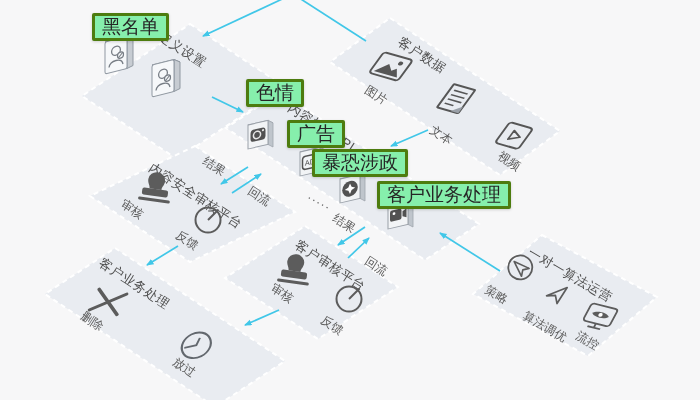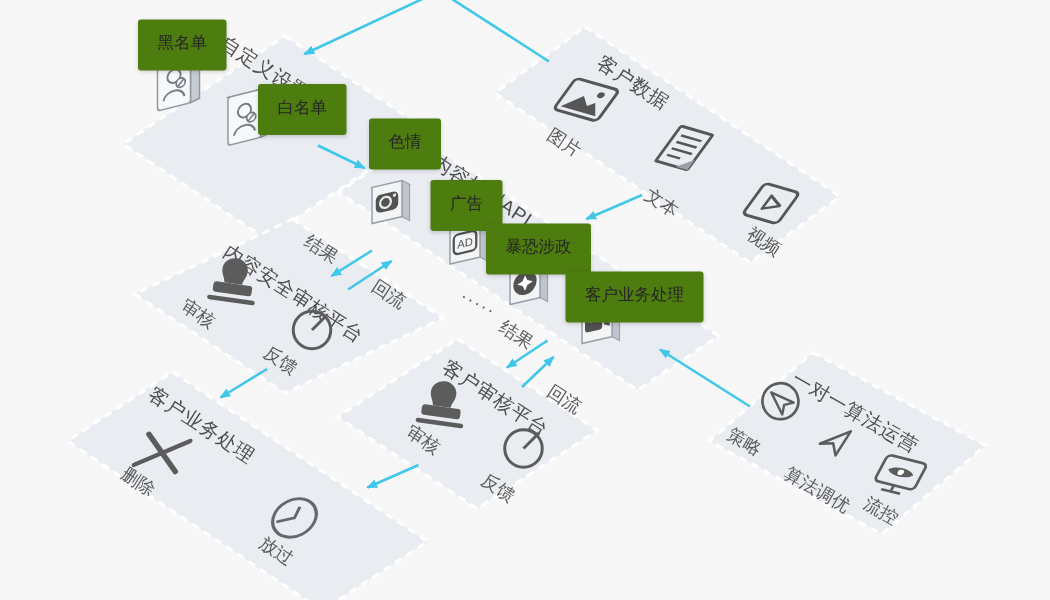--- a/index.html
+++ b/index.html
@@ -1,20 +1,20 @@
 <!DOCTYPE html>
 <html><head>
 <meta charset="utf-8">
 <style>
   html,body{margin:0;padding:0;background:#f7f7f8;}
   .stage{position:relative;width:700px;height:400px;background:#f7f7f8;overflow:hidden;
          font-family:"Liberation Sans", sans-serif;}
   .stage svg{position:absolute;left:0;top:0;}
-  .tag{position:absolute;background:#4d7c0f;border:6px solid #4d7c0f;border-radius:2px;
-       box-shadow:0 1px 3px rgba(0,0,0,.16);padding:1px 7px 2px;font-size:11px;line-height:19px;
+  .tag{position:absolute;background:#86efac;border:3px solid #4d7c0f;border-radius:2px;
+       box-shadow:0 1px 3px rgba(0,0,0,.16);padding:1px 7px 2px;font-size:19px;line-height:19px;
        color:#262626;white-space:nowrap;z-index:3;}
   .plat{fill:#e9ecf1;stroke:#ffffff;stroke-width:2;stroke-dasharray:5 4;}
   .flowline{stroke:#41c7e8;stroke-width:1.7;fill:none;}
   .t-title{font-size:13px;fill:#4e4e4e;letter-spacing:.5px;}
   .t-item{font-size:12px;fill:#5a5a5a;}
   .ln{stroke:#777d85;stroke-width:1.3;fill:none;}
 </style>
 </head>
 <body>
 
@@ -188,19 +188,18 @@
   <g transform="translate(592,303) rotate(14) skewX(-14)">
     <rect x="0" y="0" width="27" height="19" rx="3" fill="none" stroke="#5c5c5c" stroke-width="1.8"></rect>
     <path d="M5,9.5 C8,5.5 19,5.5 22,9.5 C19,13.5 8,13.5 5,9.5 Z" fill="#5c5c5c"></path>
     <circle cx="13.5" cy="9.5" r="2" fill="#ffffff"></circle>
     <line x1="13.5" y1="19" x2="13.5" y2="23" stroke="#5c5c5c" stroke-width="1.8"></line>
     <line x1="7" y1="23.5" x2="20" y2="23.5" stroke="#5c5c5c" stroke-width="1.8"></line>
   </g>
 </svg>
 
 <div class="tag" style="left:92px;top:13px">黑名单</div>
-<div class="tag" style="left:172px;top:56px">白名单</div>
 <div class="tag" style="left:246px;top:79px">色情</div>
 <div class="tag" style="left:287px;top:120px">广告</div>
-<div class="tag" style="left:324px;top:149px">暴恐涉政</div>
+<div class="tag" style="left:312px;top:149px">暴恐涉政</div>
 <div class="tag" style="left:377px;top:181px">客户业务处理</div>
 
 </div>
 
 </body></html>

